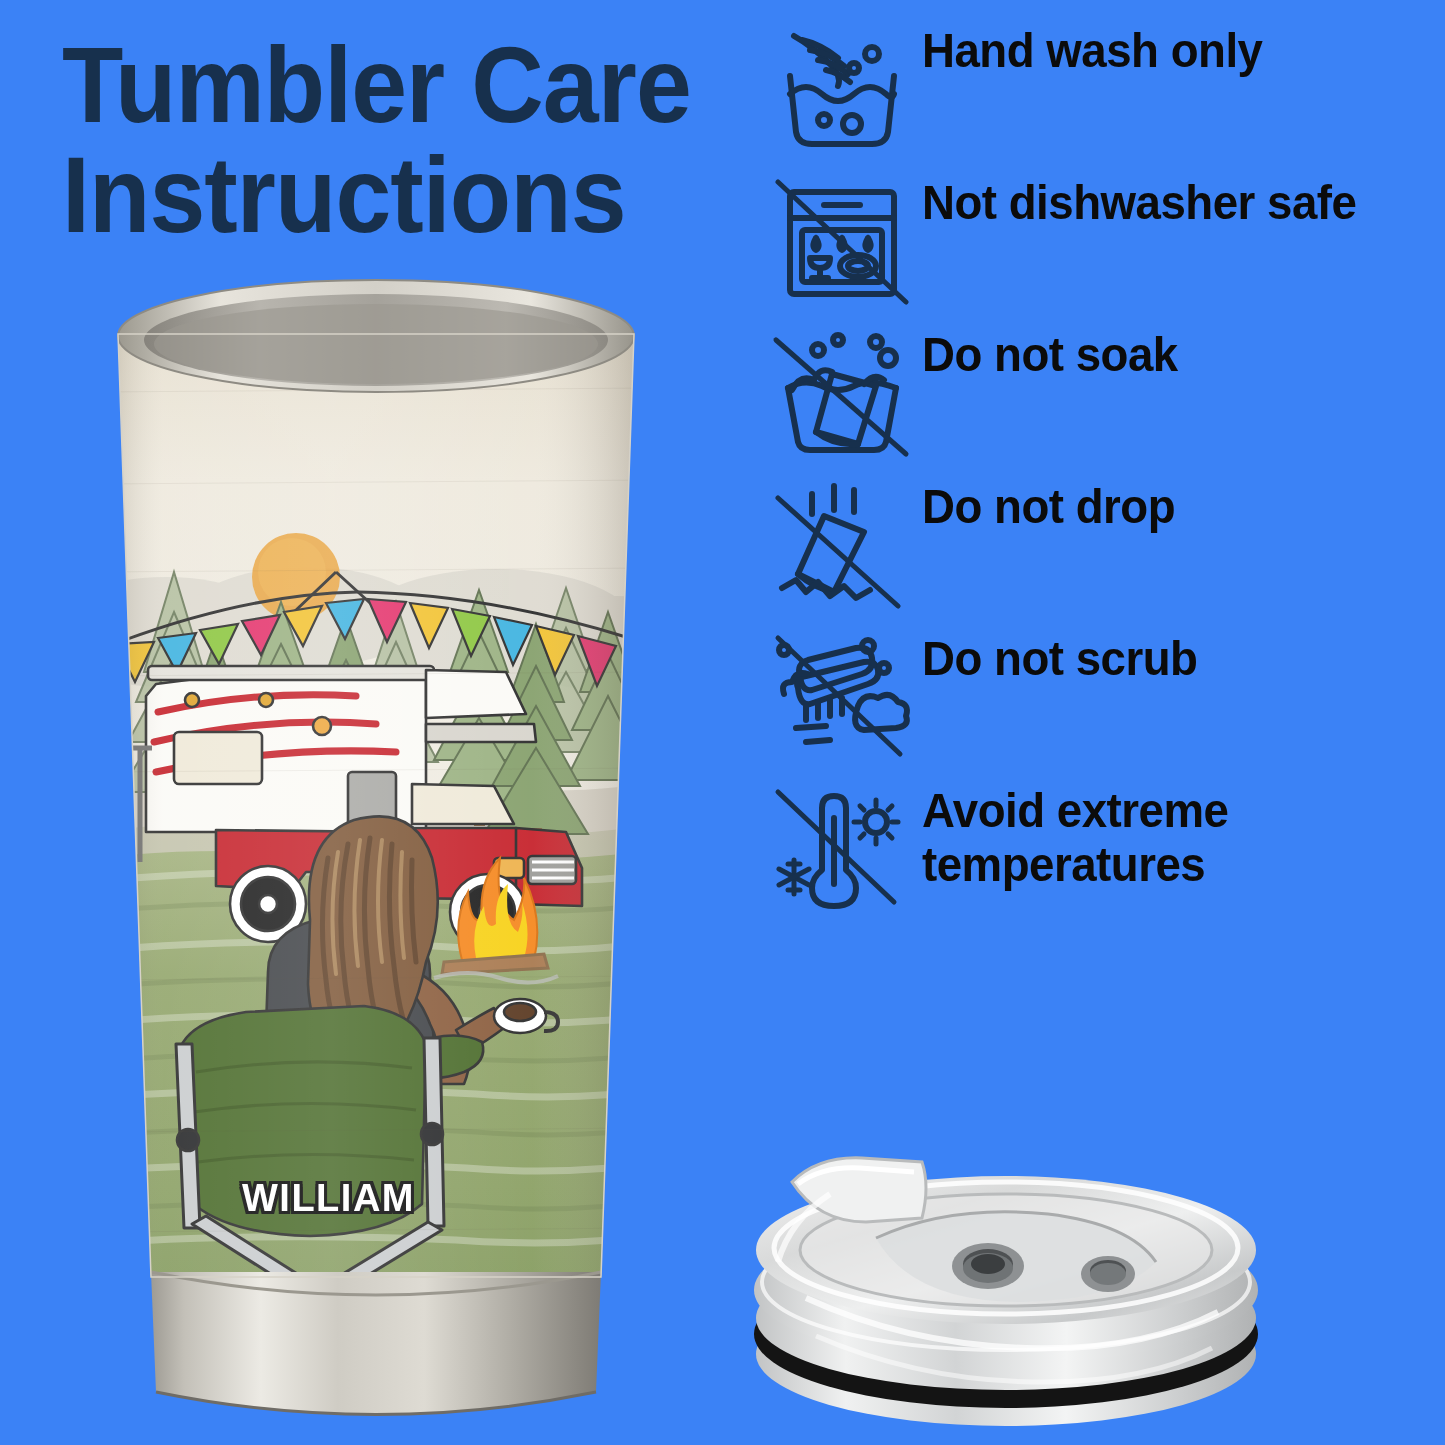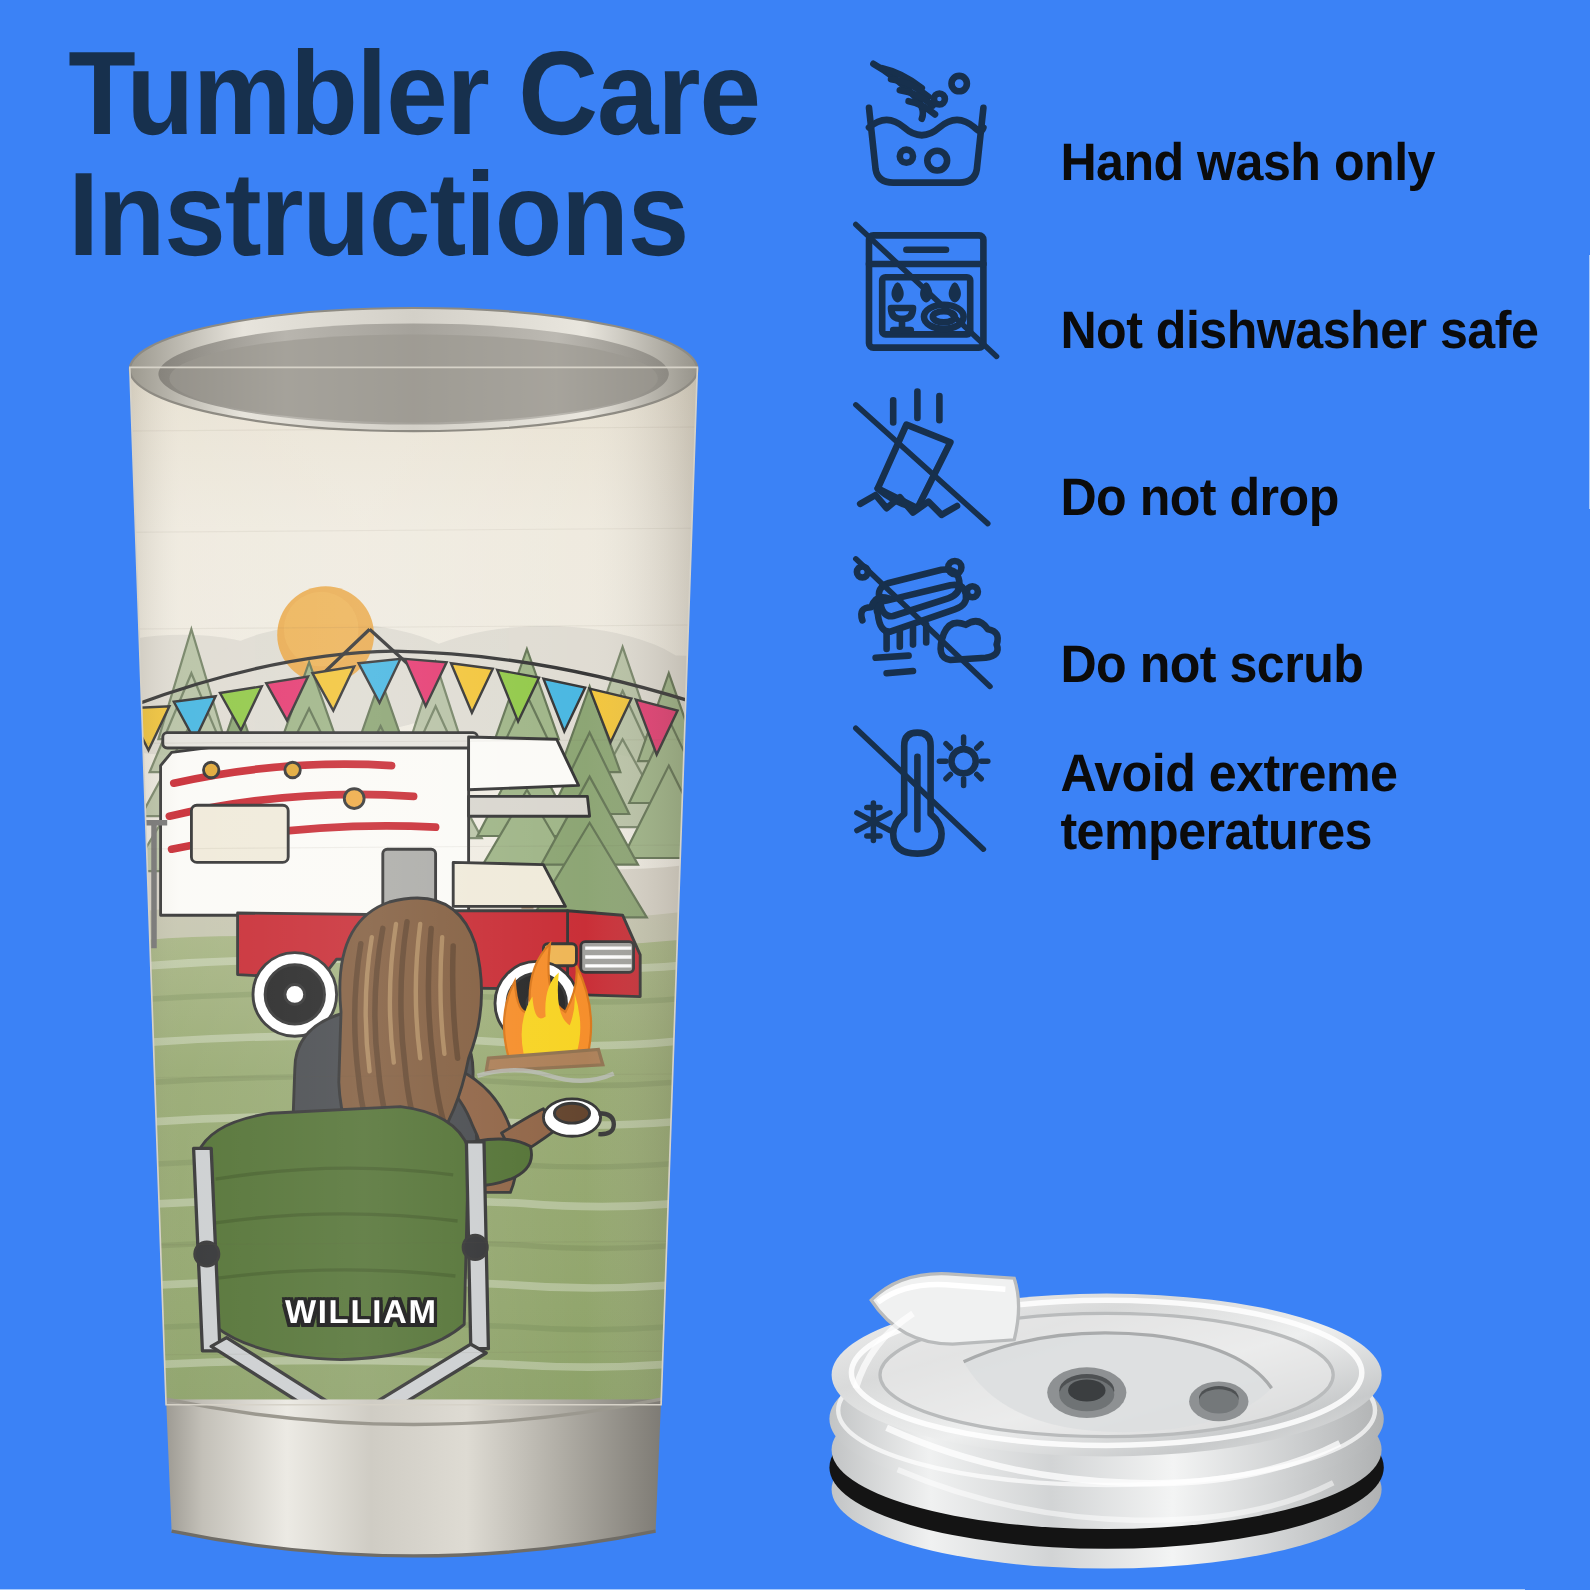--- a/index.html
+++ b/index.html
@@ -48,21 +48,21 @@
   .tumbler-svg { display: block; width: 100%; height: 100%; }
 
   #name-plate {
     position: absolute;
     left: 0;
     top: 905px;
     width: 465px;
     text-align: center;
     font-family: "Liberation Sans", sans-serif;
     font-weight: bold;
-    font-size: 30px;
+    font-size: 38px;
     letter-spacing: 1.5px;
     color: #ffffff;
     -webkit-text-stroke: 4px #2b2b2b;
     paint-order: stroke fill;
     text-shadow:
        3px 3px 0 #2b2b2b, -3px 3px 0 #2b2b2b,
        3px -3px 0 #2b2b2b, -3px -3px 0 #2b2b2b,
        0 3px 0 #2b2b2b, 0 -3px 0 #2b2b2b,
        3px 0 0 #2b2b2b, -3px 0 0 #2b2b2b;
     pointer-events: none;
@@ -72,23 +72,22 @@
   #care-list {
     position: absolute;
     left: 762px;
     top: 24px;
     width: 670px;
   }
 
   .care-row {
     position: relative;
     display: flex;
-    align-items: flex-end;
+    align-items: flex-start;
     height: 152px;
-    gap: 42px;
   }
 
   .care-icon {
     width: 160px;
     flex: 0 0 160px;
     display: flex;
     align-items: center;
     justify-content: center;
   }
   .care-icon svg { display: block; }
@@ -461,20 +460,38 @@
           <line x1="40" y1="102" x2="56" y2="102"></line>
           <ellipse cx="86" cy="90" rx="18" ry="11"></ellipse>
           <ellipse cx="86" cy="90" rx="10" ry="5"></ellipse>
           <line x1="6" y1="6" x2="134" y2="126" stroke-width="5"></line>
         </svg>
       </div>
       <div class="care-label">Not dishwasher safe</div>
     </div>
 
 
+    <div class="care-row">
+      <div class="care-icon">
+        <svg width="140" height="130" viewBox="0 0 140 130" fill="none" stroke="#17304d" stroke-width="6" stroke-linecap="round" stroke-linejoin="round">
+          <path d="M16,60 L26,114 Q28,122 38,122 L102,122 Q112,122 114,114 L124,60"></path>
+          <path d="M16,60 q16,-10 34,-2 q16,8 32,0 q16,-8 42,2"></path>
+          <path d="M60,46 L104,58 L86,116 L44,104 Z"></path>
+          <path d="M44,104 q18,14 42,12"></path>
+          <path d="M20,62 q8,-16 22,-10 q6,-14 18,-8"></path>
+          <path d="M92,56 q10,-12 20,-4"></path>
+          <circle cx="46" cy="22" r="6"></circle>
+          <circle cx="66" cy="12" r="5"></circle>
+          <circle cx="104" cy="14" r="6"></circle>
+          <circle cx="116" cy="30" r="8"></circle>
+          <line x1="4" y1="12" x2="134" y2="126" stroke-width="5"></line>
+        </svg>
+      </div>
+      <div class="care-label">Do not soak</div>
+    </div>
 
     <div class="care-row">
       <div class="care-icon">
         <svg width="140" height="130" viewBox="0 0 140 130" fill="none" stroke="#17304d" stroke-width="6" stroke-linecap="round" stroke-linejoin="round">
           <path d="M52,36 L92,52 L62,112 L26,94 Z"></path>
           <path d="M26,94 q16,14 36,18"></path>
           <line x1="40" y1="14" x2="40" y2="34"></line>
           <line x1="62" y1="6" x2="62" y2="30"></line>
           <line x1="82" y1="10" x2="82" y2="32"></line>
           <path d="M10,108 l14,-8 l10,12 l12,-10 l12,14 l14,-10 l12,12 l14,-8"></path>

